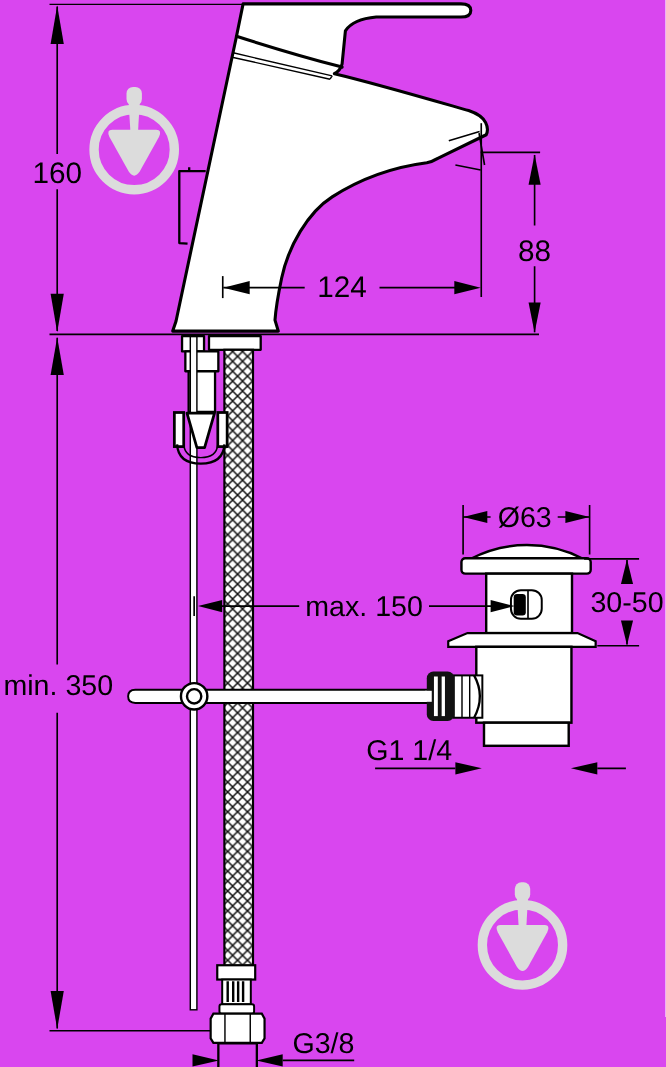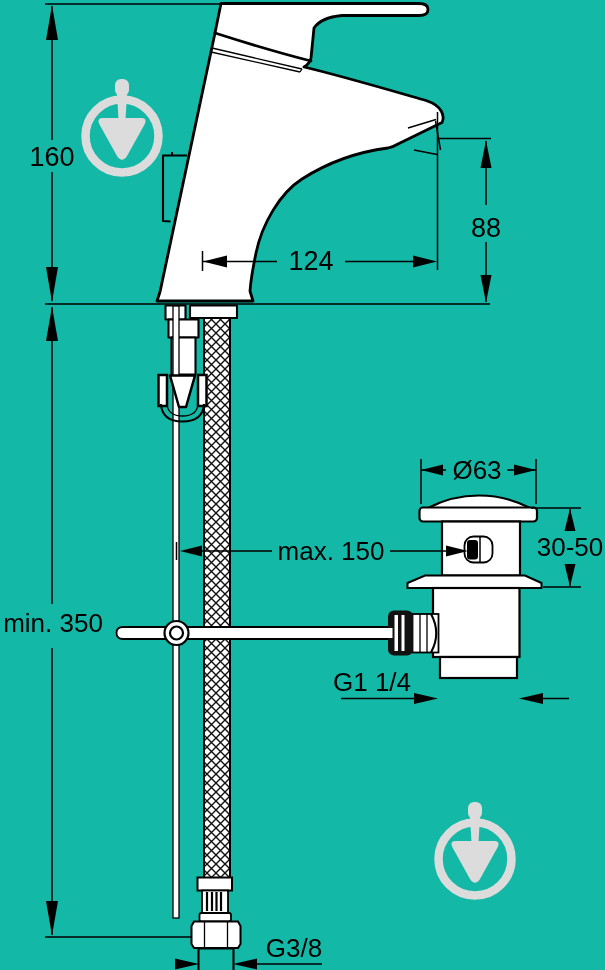--- a/index.html
+++ b/index.html
@@ -1,16 +1,16 @@
 <!DOCTYPE html>
 <html><head>
 <meta charset="utf-8">
 <style>
   html,body{margin:0;padding:0;background:#ffffff;}
-  .stage{position:relative;width:605px;height:970px;background:#14b8a6;overflow:hidden;}
+  .stage{position:relative;width:605px;height:970px;background:#d946ef;overflow:hidden;}
   svg{display:block;}
   text{font-family:"Liberation Sans","DejaVu Sans",sans-serif;fill:#000;}
   .dimtxt{font-size:26px;}
   .dimtxt-big{font-size:27px;}
   .thick{stroke:#000;stroke-width:2.8;fill:none;stroke-linejoin:round;stroke-linecap:round;}
   .med{stroke:#000;stroke-width:2.1;fill:none;stroke-linejoin:round;}
   .thin{stroke:#000;stroke-width:1.3;fill:none;}
   .dim{stroke:#000;stroke-width:1.5;fill:none;}
   .arrow{fill:#000;stroke:none;}
   .whitefill{fill:#ffffff;}

